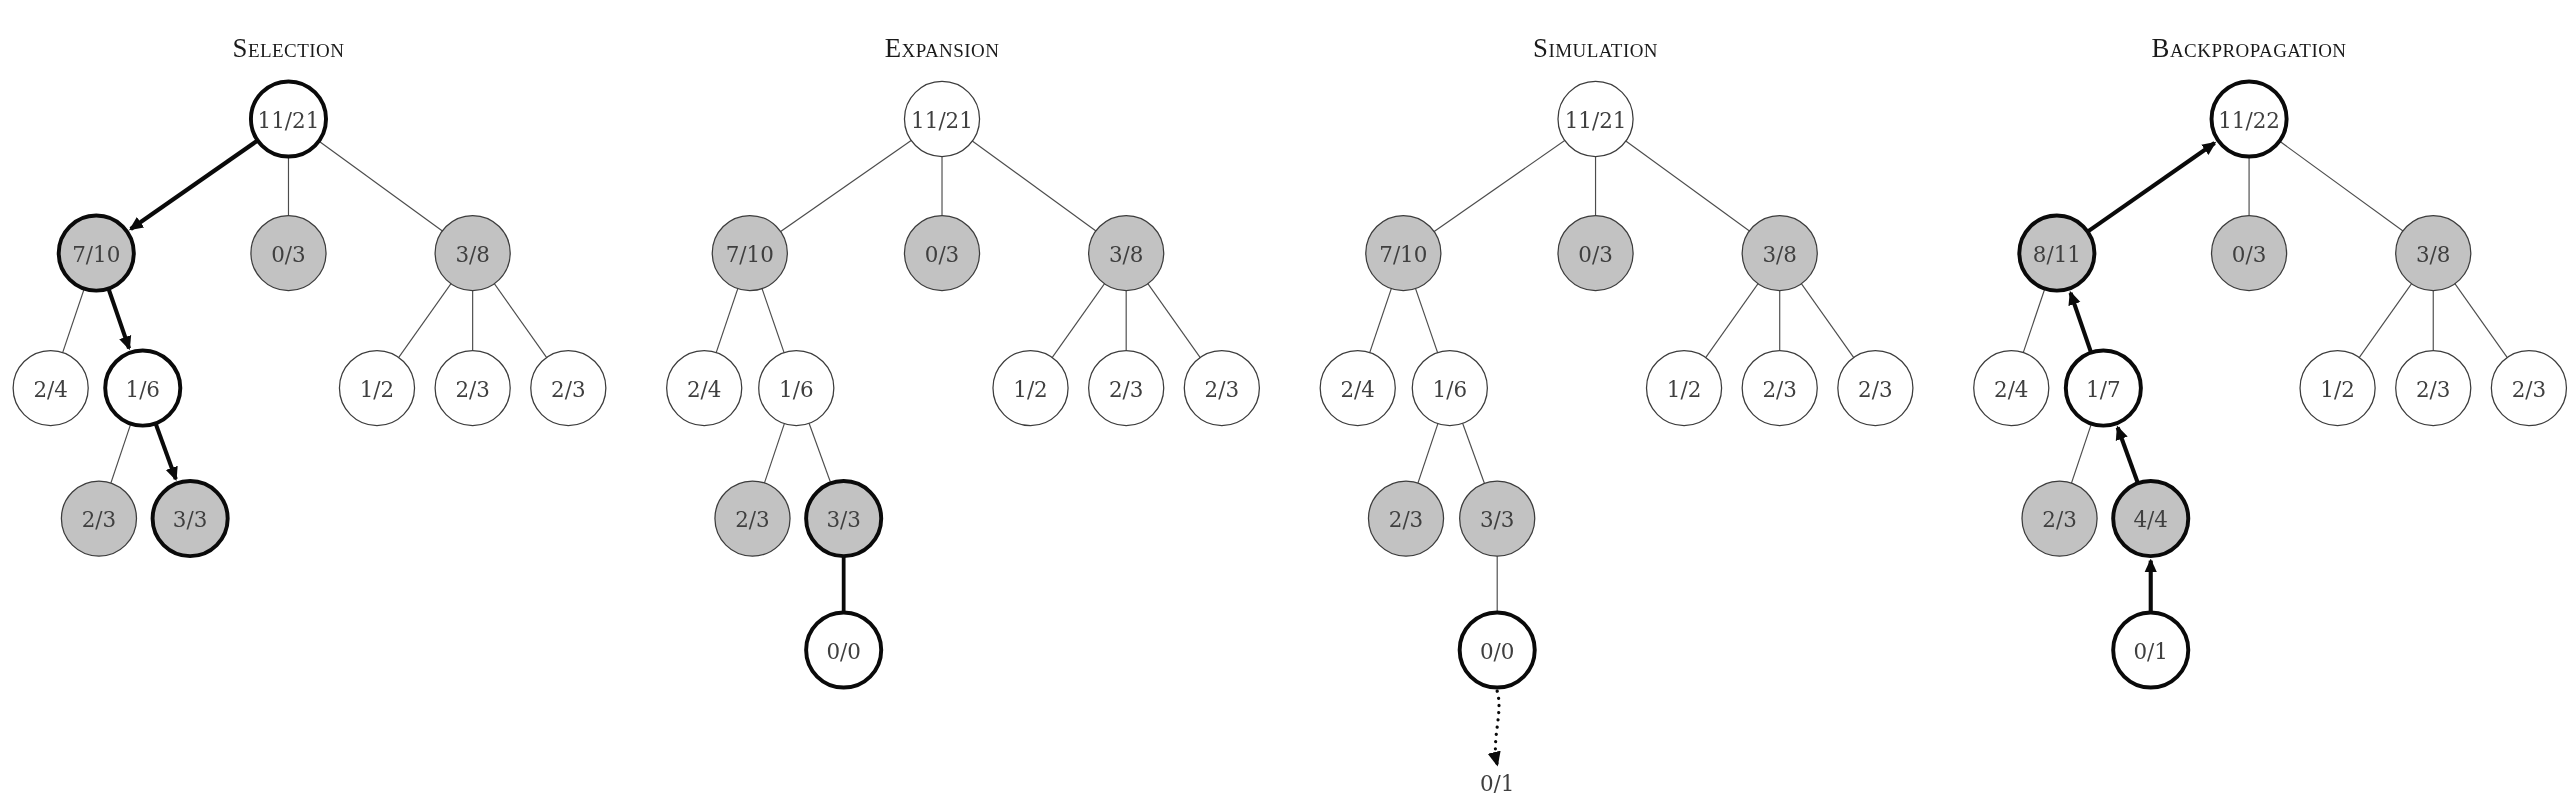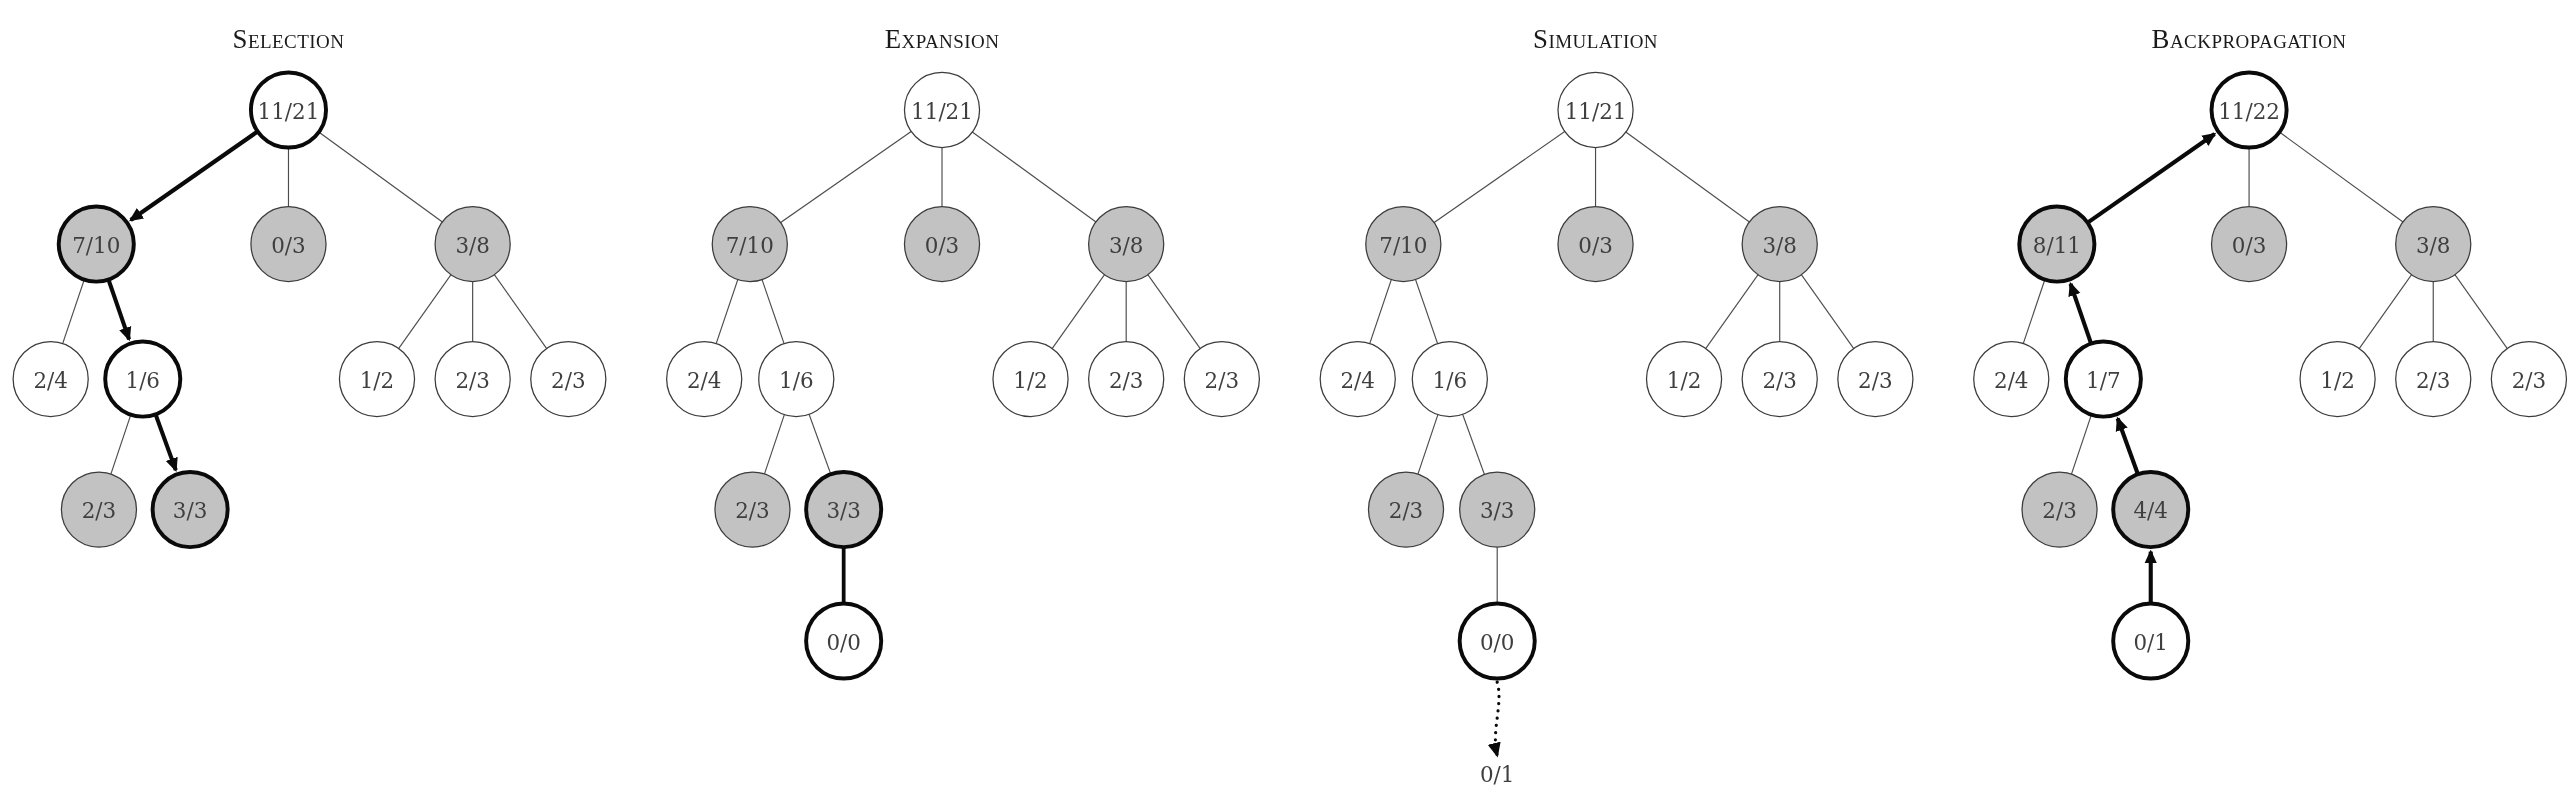--- a/index.html
+++ b/index.html
@@ -1,17 +1,17 @@
 <!DOCTYPE html>
 <html style="font-size:14.3px"><head>
 <meta charset="utf-8">
 <style>
   html, body { margin: 0; padding: 0; background: #ffffff; }
   body { width: 2576px; height: 793px; position: relative; font-family: "Liberation Serif", "DejaVu Serif", serif; }
-  #diagram-wrap { position: absolute; left: 0; top: 0; width: 2576px; height: 681px; }
+  #diagram-wrap { position: absolute; left: 0; top: 9px; width: 2576px; height: 681px; }
   svg { display: block; }
   .title {
     font-family: "Liberation Serif", "DejaVu Serif", serif;
     font-size: 30px;
     font-variant: small-caps;
     letter-spacing: 0.5px;
     fill: #1a1a1a;
     text-anchor: middle;
   }
   .nlabel {

